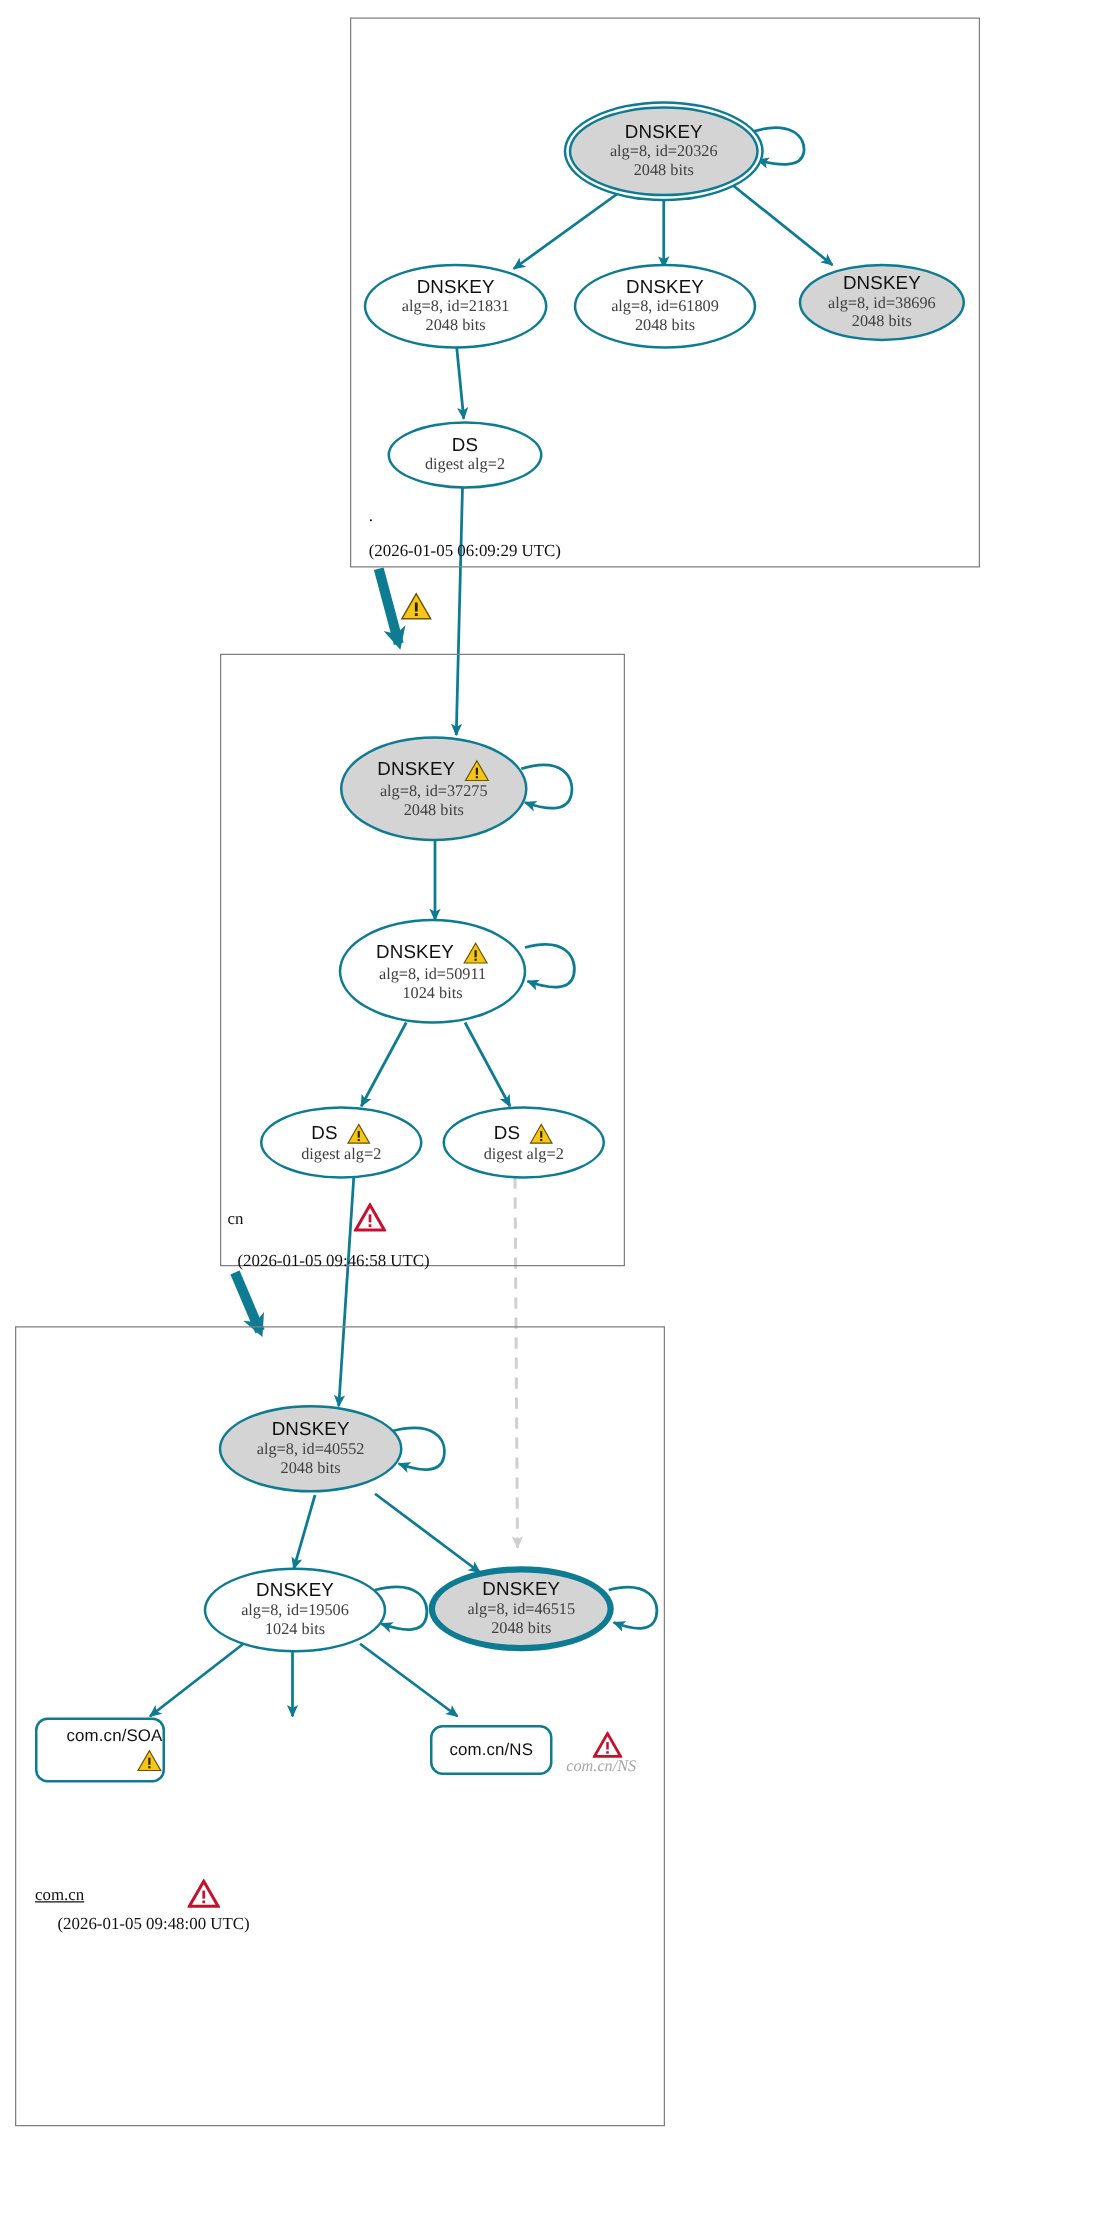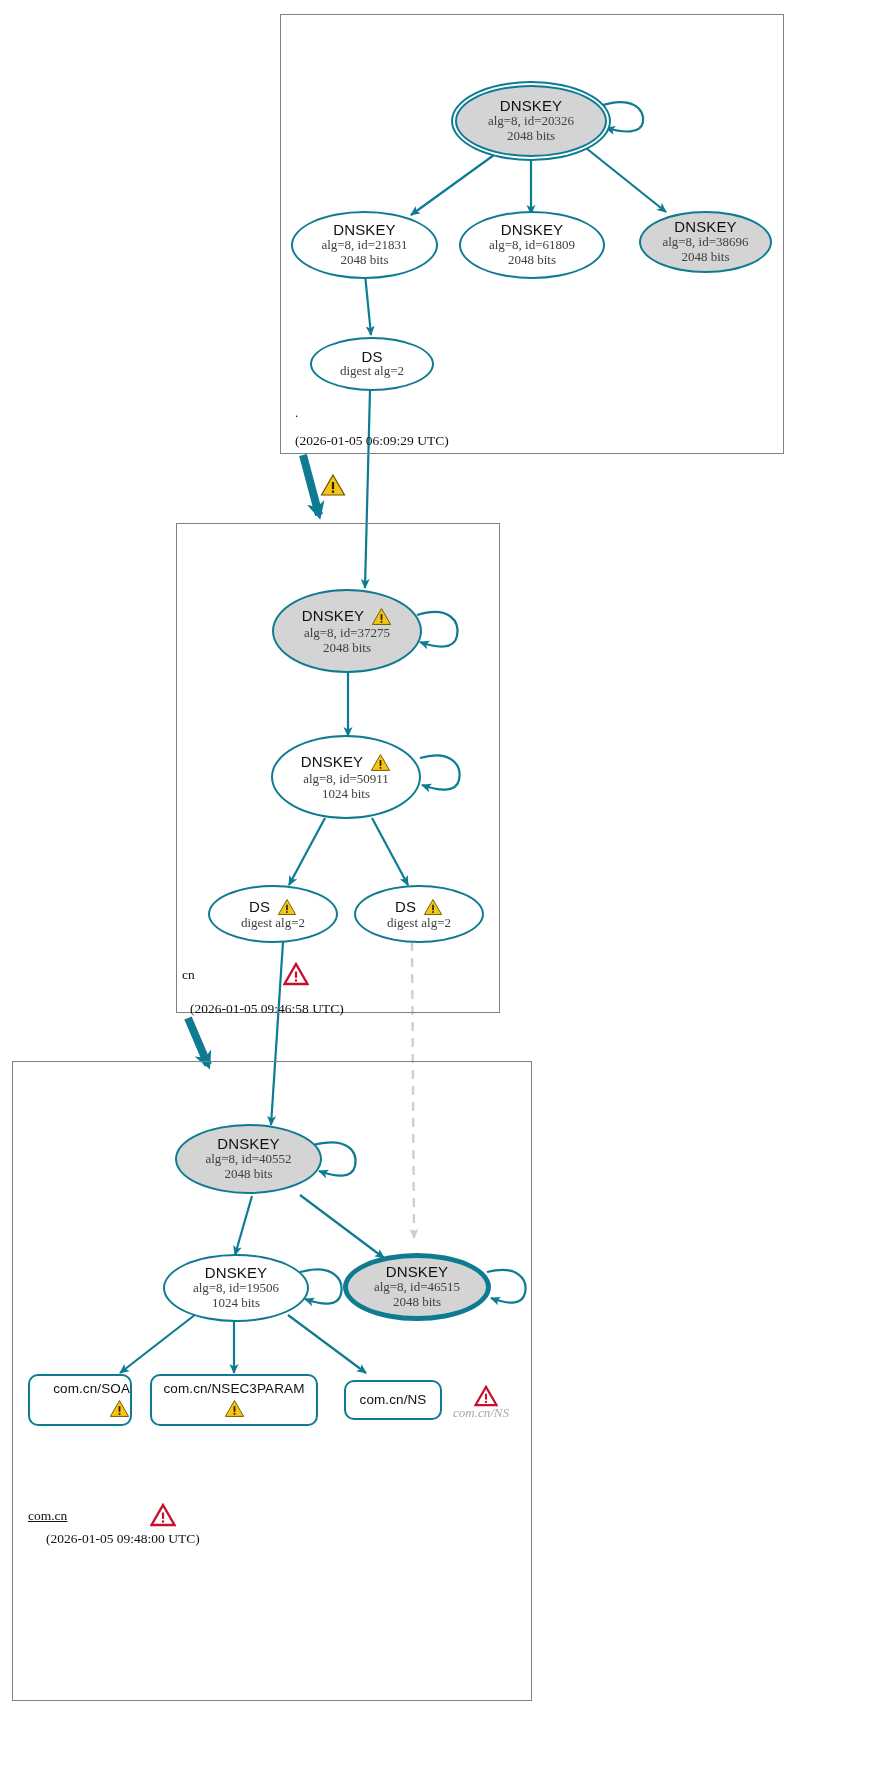--- a/index.html
+++ b/index.html
@@ -215,28 +215,20 @@
 
   <div class="node rrbox" style="left:28px;top:1374px;width:104px;height:52px;align-items:flex-end;">
     <div class="t1" style="font-size:13.5px;">com.cn/SOA</div>
     <svg width="21" height="19" viewBox="0 0 26 24" style="margin-top:2px;">
       <path d="M13 2 L24.5 22 L1.5 22 Z" fill="#f5c518" stroke="#6b5300" stroke-width="1.2"></path>
       <rect x="11.9" y="9" width="2.2" height="7.2" fill="#2a2000"></rect>
       <rect x="11.9" y="17.6" width="2.2" height="2.2" fill="#2a2000"></rect>
     </svg>
   </div>
 
-  <div class="node rrbox" style="left:150px;top:1374px;width:168px;height:52px;">
-    <div class="t1" style="font-size:13.5px;">com.cn/NSEC3PARAM</div>
-    <svg width="21" height="19" viewBox="0 0 26 24" style="margin-top:2px;">
-      <path d="M13 2 L24.5 22 L1.5 22 Z" fill="#f5c518" stroke="#6b5300" stroke-width="1.2"></path>
-      <rect x="11.9" y="9" width="2.2" height="7.2" fill="#2a2000"></rect>
-      <rect x="11.9" y="17.6" width="2.2" height="2.2" fill="#2a2000"></rect>
-    </svg>
-  </div>
 
   <div class="node rrbox" style="left:344px;top:1380px;width:98px;height:40px;">
     <div class="t1" style="font-size:13.5px;">com.cn/NS</div>
   </div>
 
   <svg class="badge" style="left:474px;top:1385px;" width="24" height="22" viewBox="0 0 26 24">
     <path d="M13 2 L24.5 22 L1.5 22 Z" fill="#ffffff" stroke="#c8102e" stroke-width="2.4"></path>
     <rect x="11.9" y="9.5" width="2.2" height="6.4" fill="#c8102e"></rect>
     <rect x="11.9" y="17.4" width="2.2" height="2.2" fill="#c8102e"></rect>
   </svg>

